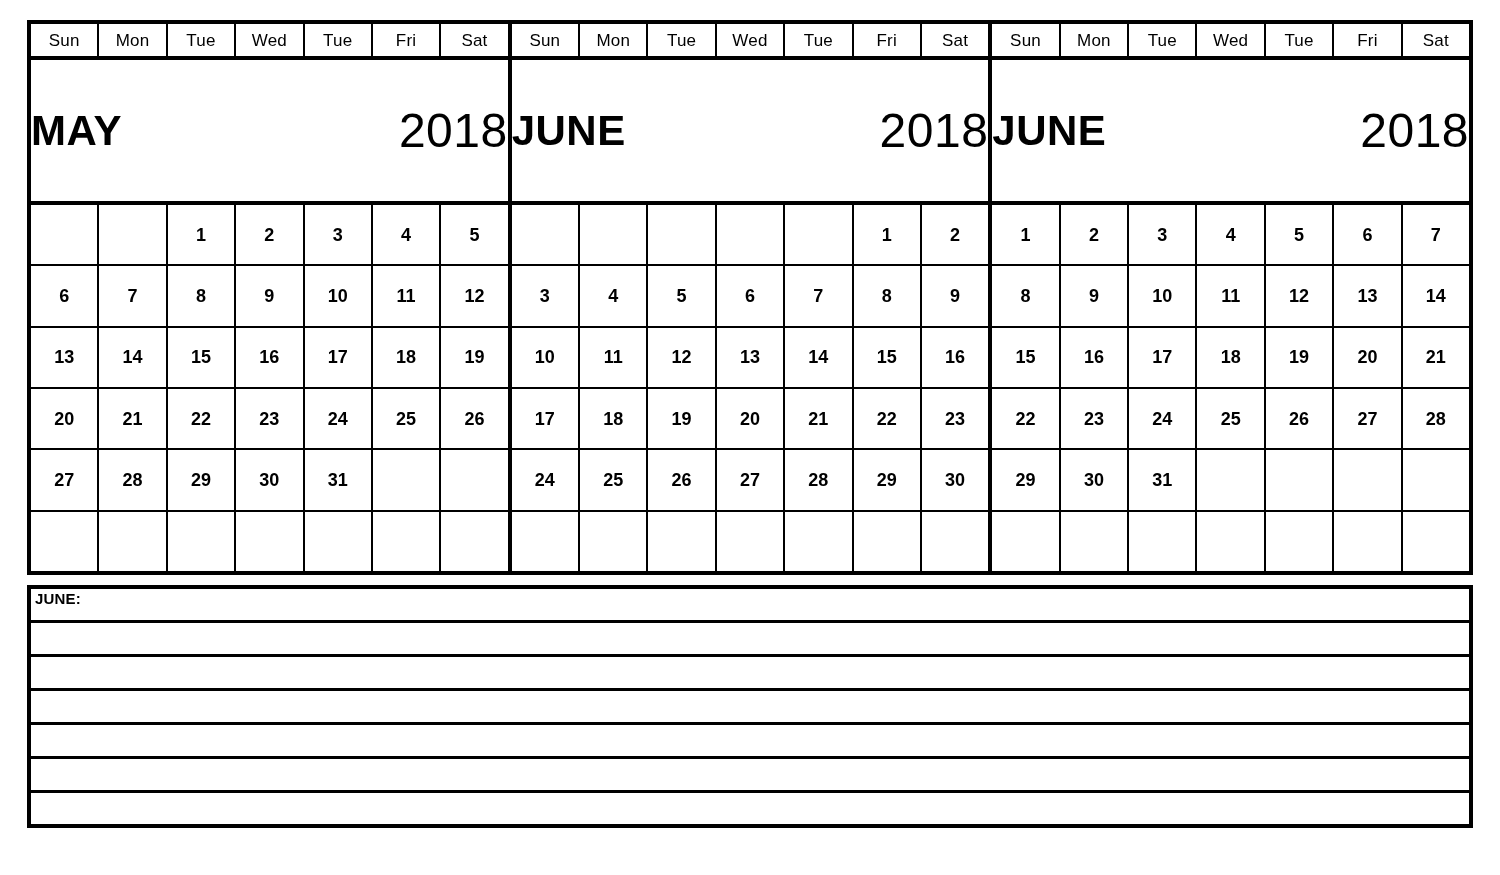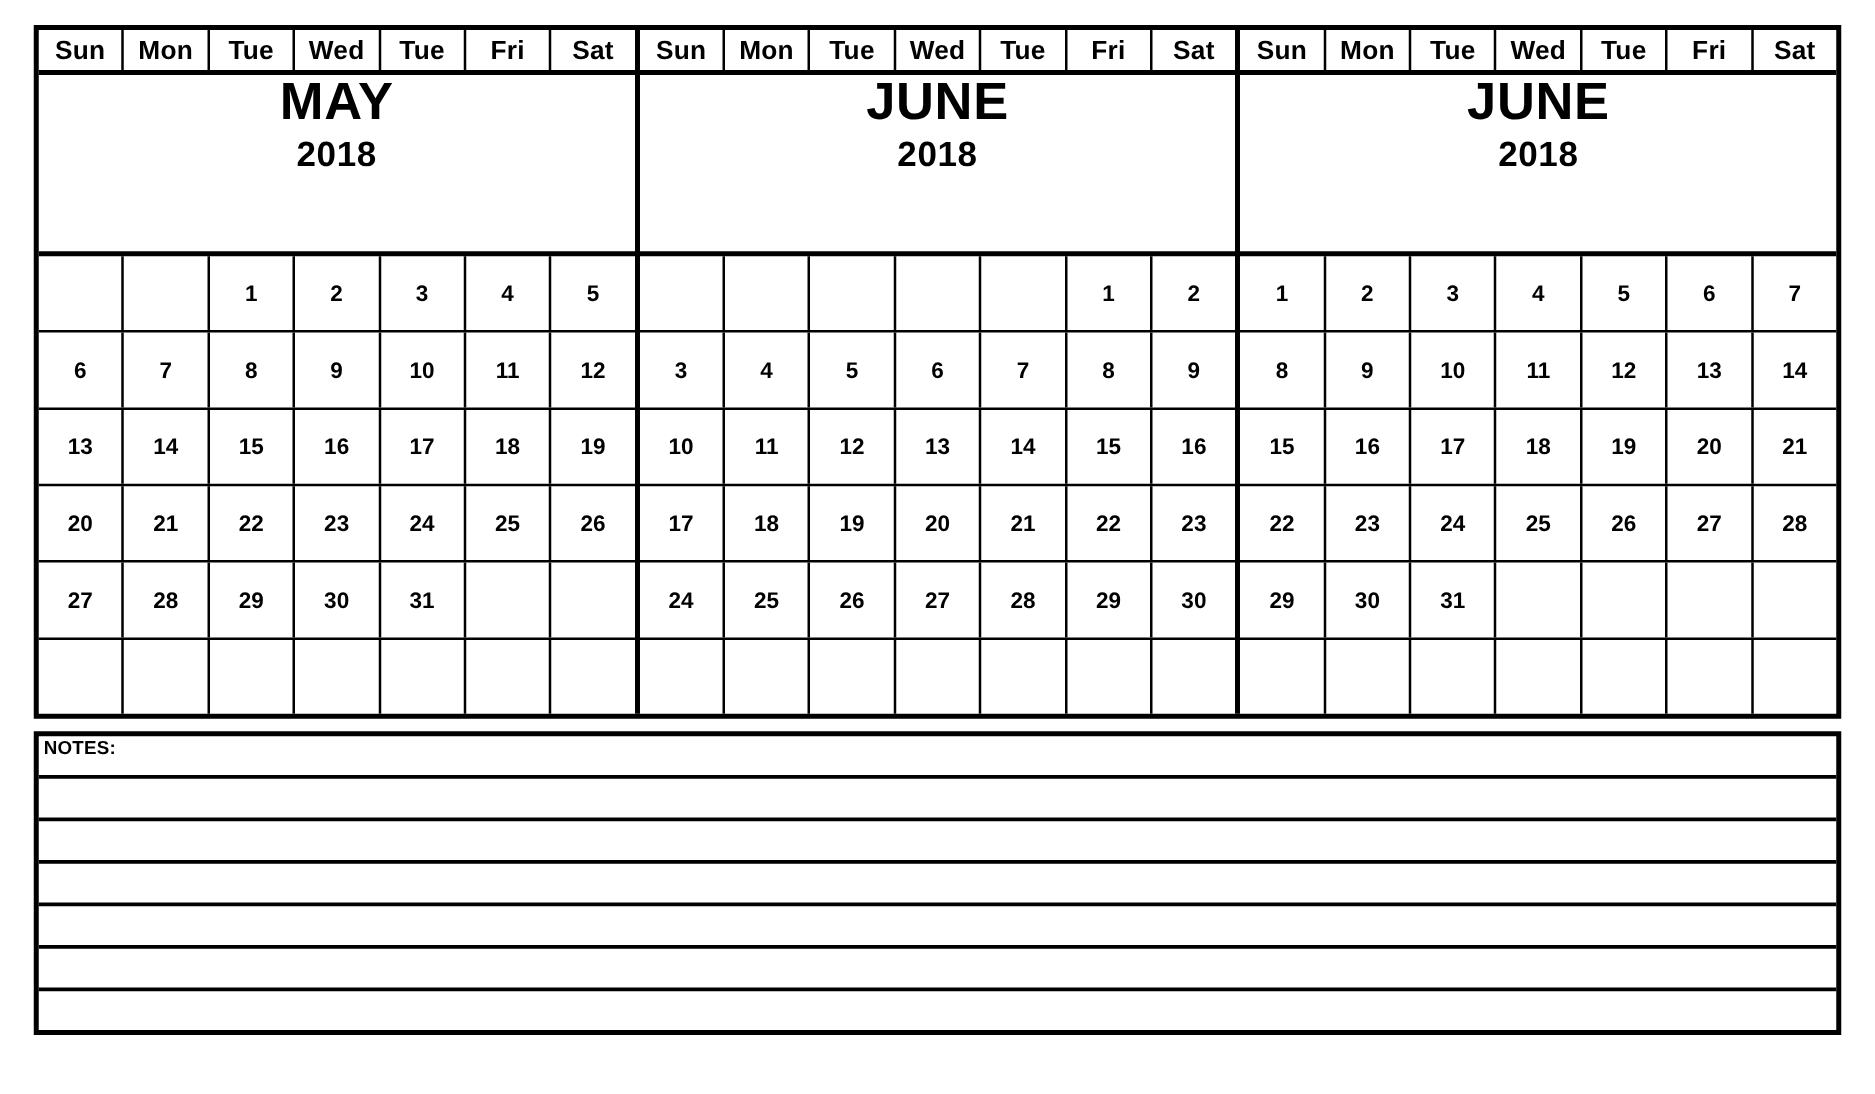--- a/index.html
+++ b/index.html
@@ -49,46 +49,46 @@
     height: 36px;
     border-bottom: 4px solid #000000;
   }
   .dow-cell {
     flex: 1 1 0;
     min-width: 0;
     border-right: 2px solid #000000;
     display: flex;
     align-items: center;
     justify-content: center;
-    font-size: 21px;
-    font-weight: bold;
+    font-size: 17px;
+    font-weight: normal;
     letter-spacing: 0.2px;
     line-height: 1;
   }
   .dow-cell:last-child { border-right: none; text-align: right; }
 
   
   .month-title {
     height: 145px;
     border-bottom: 4px solid #000000;
     display: flex;
-    flex-direction: column;
+    flex-direction: row;
     align-items: center;
-    justify-content: flex-start;
+    justify-content: space-between;
     gap: 8px;
   }
   .month-name {
     font-size: 42px;
     font-weight: bold;
     line-height: 1;
     letter-spacing: 0.5px;
   }
   .month-year {
-    font-size: 28px;
-    font-weight: bold;
+    font-size: 48px;
+    font-weight: normal;
     line-height: 1;
     letter-spacing: 0.5px;
   }
 
   
   .weeks {
     flex: 1 1 auto;
     display: flex;
     flex-direction: column;
   }
@@ -358,21 +358,21 @@
             <div class="day-cell empty"></div>
             <div class="day-cell empty"></div>
             <div class="day-cell empty"></div>
           </div>
         </div>
       </div>
     </div>
 
   <div id="notes-area">
       <div class="notes-row">
-        <span class="notes-label">NOTES:</span>
+        <span class="notes-label">JUNE:</span>
       </div>
       <div class="notes-row"></div>
       <div class="notes-row"></div>
       <div class="notes-row"></div>
       <div class="notes-row"></div>
       <div class="notes-row"></div>
       <div class="notes-row"></div>
     </div>
 
 </div>

